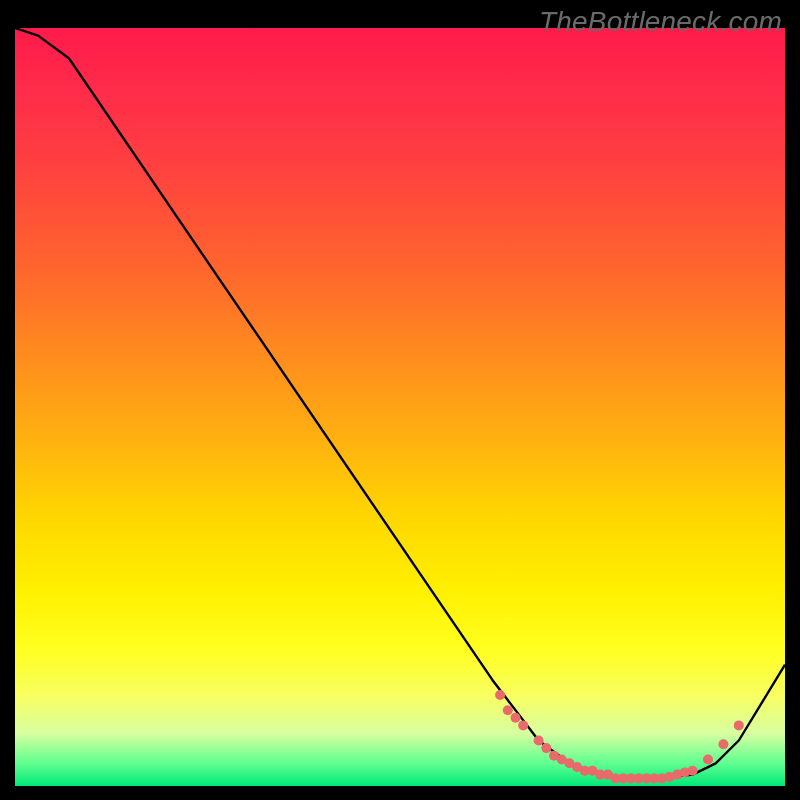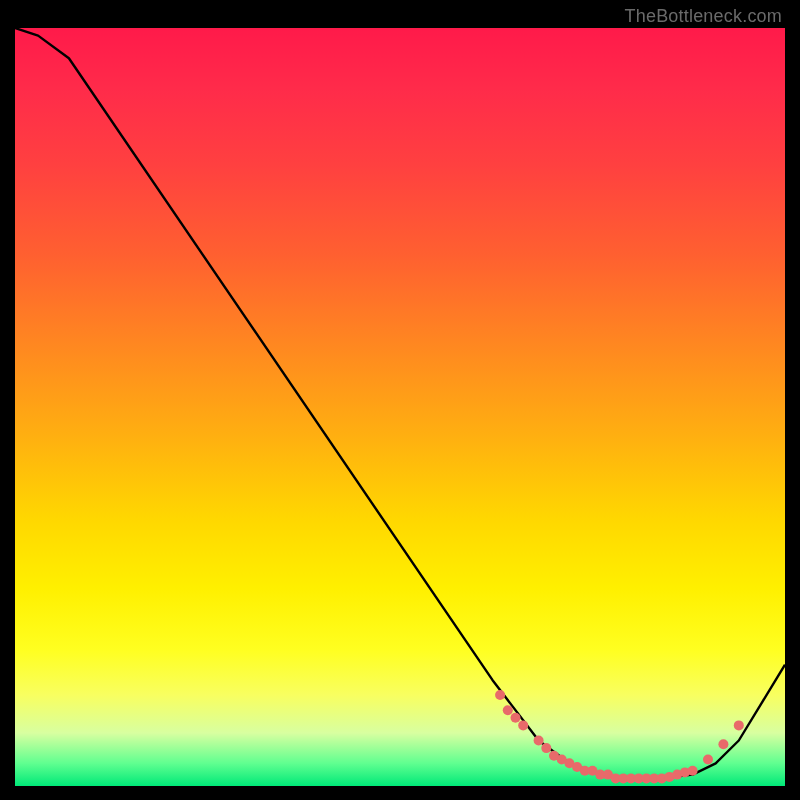--- a/index.html
+++ b/index.html
@@ -8,24 +8,25 @@
     height: 800px;
     background: #000;
     position: relative;
     font-family: Arial, sans-serif;
   }
   .watermark {
     position: absolute;
     top: 6px;
     right: 18px;
     color: #6a6a6a;
-    font-size: 18px;
+    font-size: 28px;
     font-weight: 500;
     z-index: 10;
     letter-spacing: 0.2px;
+    font-style: italic;
   }
   .plot-area {
     position: absolute;
     top: 28px;
     left: 15px;
     width: 770px;
     height: 758px;
     overflow: hidden;
   }
   .gradient-bg {

